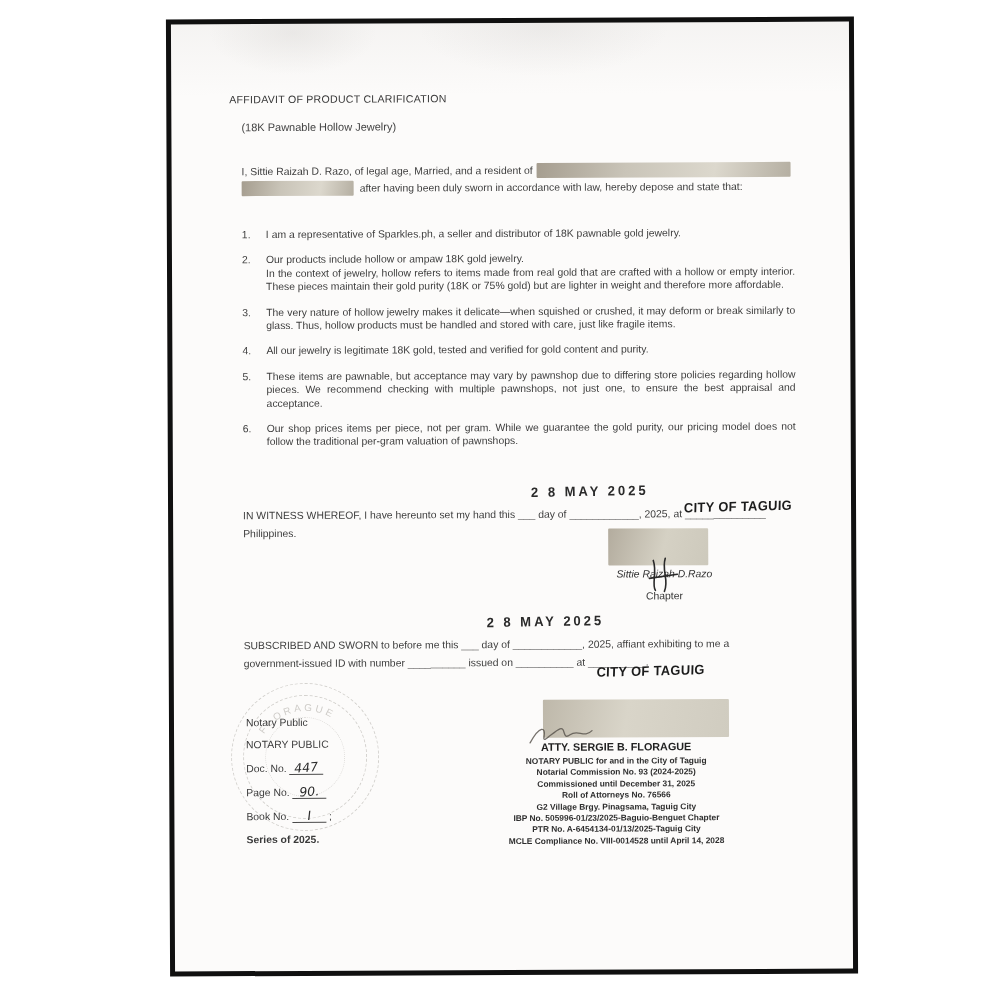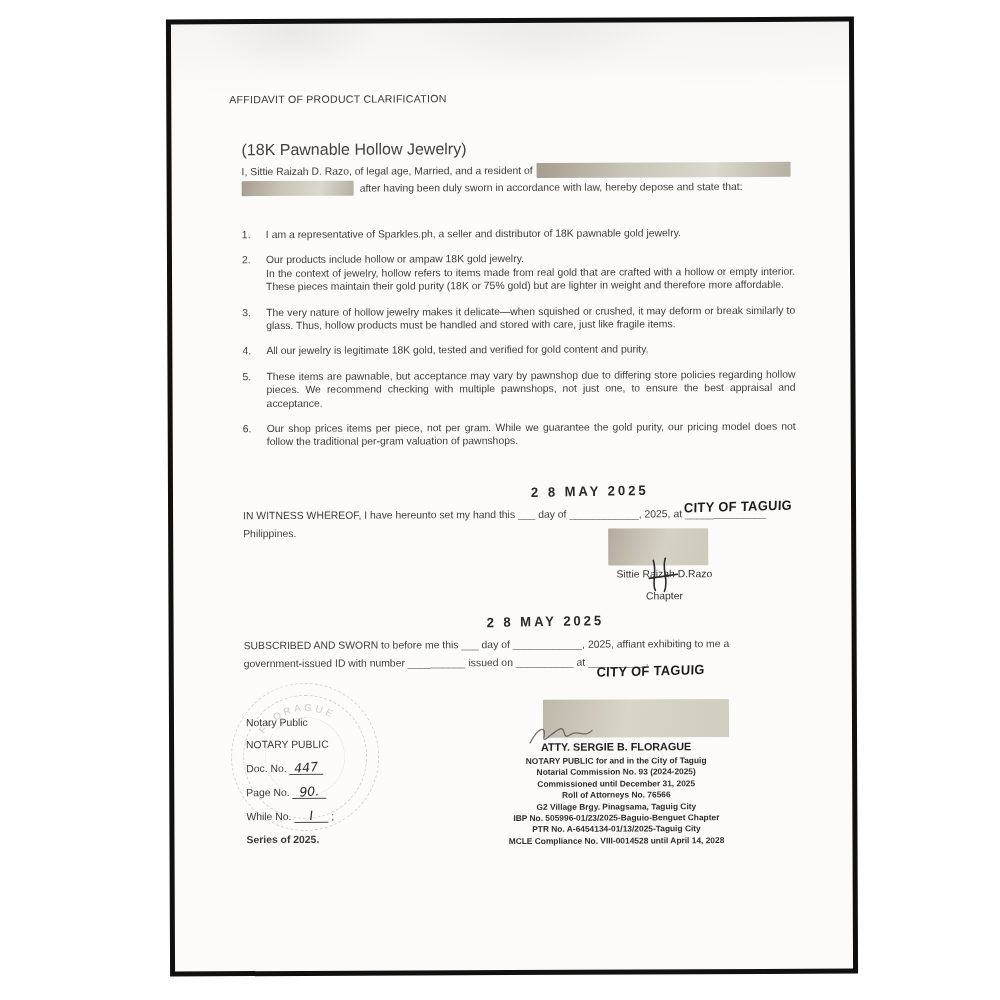--- a/index.html
+++ b/index.html
@@ -14,21 +14,21 @@
   }
   .page::before{ 
     content:"";position:absolute;left:0;top:0;right:0;height:90px;pointer-events:none;
     background:
       radial-gradient(120px 60px at 18% 10%, rgba(150,145,140,.12), rgba(255,255,255,0) 70%),
       radial-gradient(180px 70px at 55% 5%, rgba(150,145,140,.10), rgba(255,255,255,0) 70%),
       linear-gradient(180deg, rgba(160,155,150,.08), rgba(255,255,255,0) 80%);
   }
   .abs{position:absolute;}
   .title{left:58px;top:69px;font-size:10.6px;letter-spacing:.25px;color:#393939;}
-  .subtitle{left:70px;top:97px;font-size:16px;color:#434343;margin-top:20px;}
+  .subtitle{left:70px;top:97px;font-size:11px;color:#434343;}
   .intro{left:70px;top:139px;width:549px;font-size:10.4px;line-height:17px;}
   .introrow{display:flex;align-items:center;}
   .introrow .t{white-space:nowrap;padding-right:4px;}
   .redact{
     height:15px;border-radius:1px;
     background:linear-gradient(100deg,#a59d8f 0%,#c9c4b8 35%,#dcd8cd 70%,#b5afa2 100%);
   }
   .r-fill{flex:1;}
   .r-fixed{width:112px;margin-right:6px;}
   .list{left:70px;top:204px;width:553px;font-size:10.4px;line-height:13.4px;}
@@ -41,21 +41,21 @@
   }
   .citystamp{
     font-size:13.5px;font-weight:800;letter-spacing:.4px;color:#1b1b1b;
     transform:skewX(-3deg) rotate(-1.2deg) scaleX(.95);white-space:nowrap;
   }
   .par{font-size:10.4px;line-height:17.5px;width:556px;}
   .witness{left:70px;top:483px;}
   .jurat{left:70px;top:613px;}
   .sigbox1{left:435px;top:506px;width:100px;height:37px;
     background:linear-gradient(105deg,#b3ac9e,#d5d1c4 55%,#cdc9bc);}
-  .affiant-name{left:413px;top:546px;width:156px;text-align:center;font-size:10.4px;color:#333;}
+  .affiant-name{left:413px;top:546px;width:156px;text-align:center;font-size:10.4px;color:#333;font-style:italic;}
   .affiant-role{left:413px;top:568px;width:156px;text-align:center;font-size:10.4px;color:#333;}
   .sigbox2{left:369px;top:677px;width:186px;height:38px;
     background:linear-gradient(100deg,#beb8aa,#d9d5c9 45%,#d0ccc0);}
   .atty-name{left:267px;top:718px;width:350px;text-align:center;font-size:10.8px;font-weight:700;color:#222;}
   .notary-details{left:267px;top:733px;width:350px;text-align:center;font-size:8.4px;line-height:11.4px;color:#2e2e2e;font-weight:600;}
   .nd{white-space:nowrap;}
   .nleft{font-size:10.4px;color:#3a3a3a;margin-top:8px;}
   .nrow{position:absolute;left:72px;white-space:nowrap;}
   .hand{
     font-family:"DejaVu Sans",sans-serif;font-style:italic;font-size:12.5px;color:#2c2c2c;
@@ -159,21 +159,21 @@
   <div class="nrow nleft" style="top:707px;">NOTARY PUBLIC</div>
   <div class="nrow nleft" style="top:730px;">
     <span>Doc. No.</span>
     <span class="uline"><span class="hand">447</span></span>
   </div>
   <div class="nrow nleft" style="top:754px;">
     <span>Page No.</span>
     <span class="uline"><span class="hand">90.</span></span>
   </div>
   <div class="nrow nleft" style="top:778px;">
-    <span>While No.</span>
+    <span>Book No.</span>
     <span class="uline"><span class="hand">I</span></span>
     <span>;</span>
   </div>
   <div class="nrow nleft" style="top:802px;font-weight:bold;">Series of 2025.</div>
 
   <div class="abs redact sigbox2"></div>
   <svg class="abs sigsvg" style="left:352px;top:700px;" width="70" height="26">
     <path d="M4,20 C14,2 20,4 18,14 C16,22 28,8 34,6 C40,4 36,18 44,12 C52,6 58,16 66,8" stroke="#55504a" stroke-width="1.3" fill="none" stroke-linecap="round" opacity=".8"></path>
   </svg>
   <div class="abs atty-name">ATTY. SERGIE B. FLORAGUE</div>

